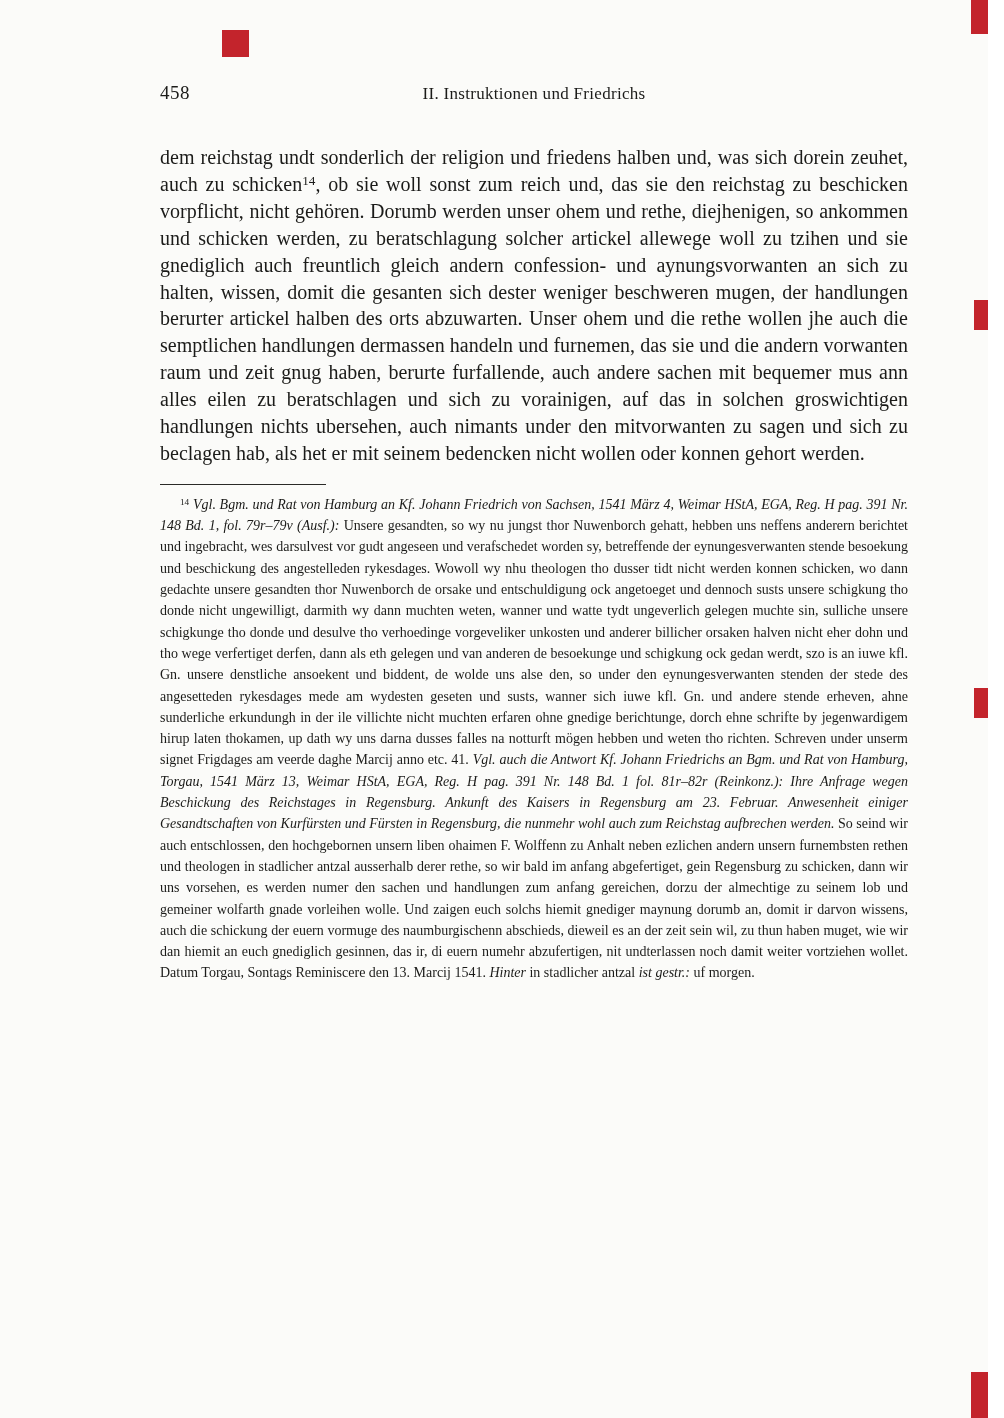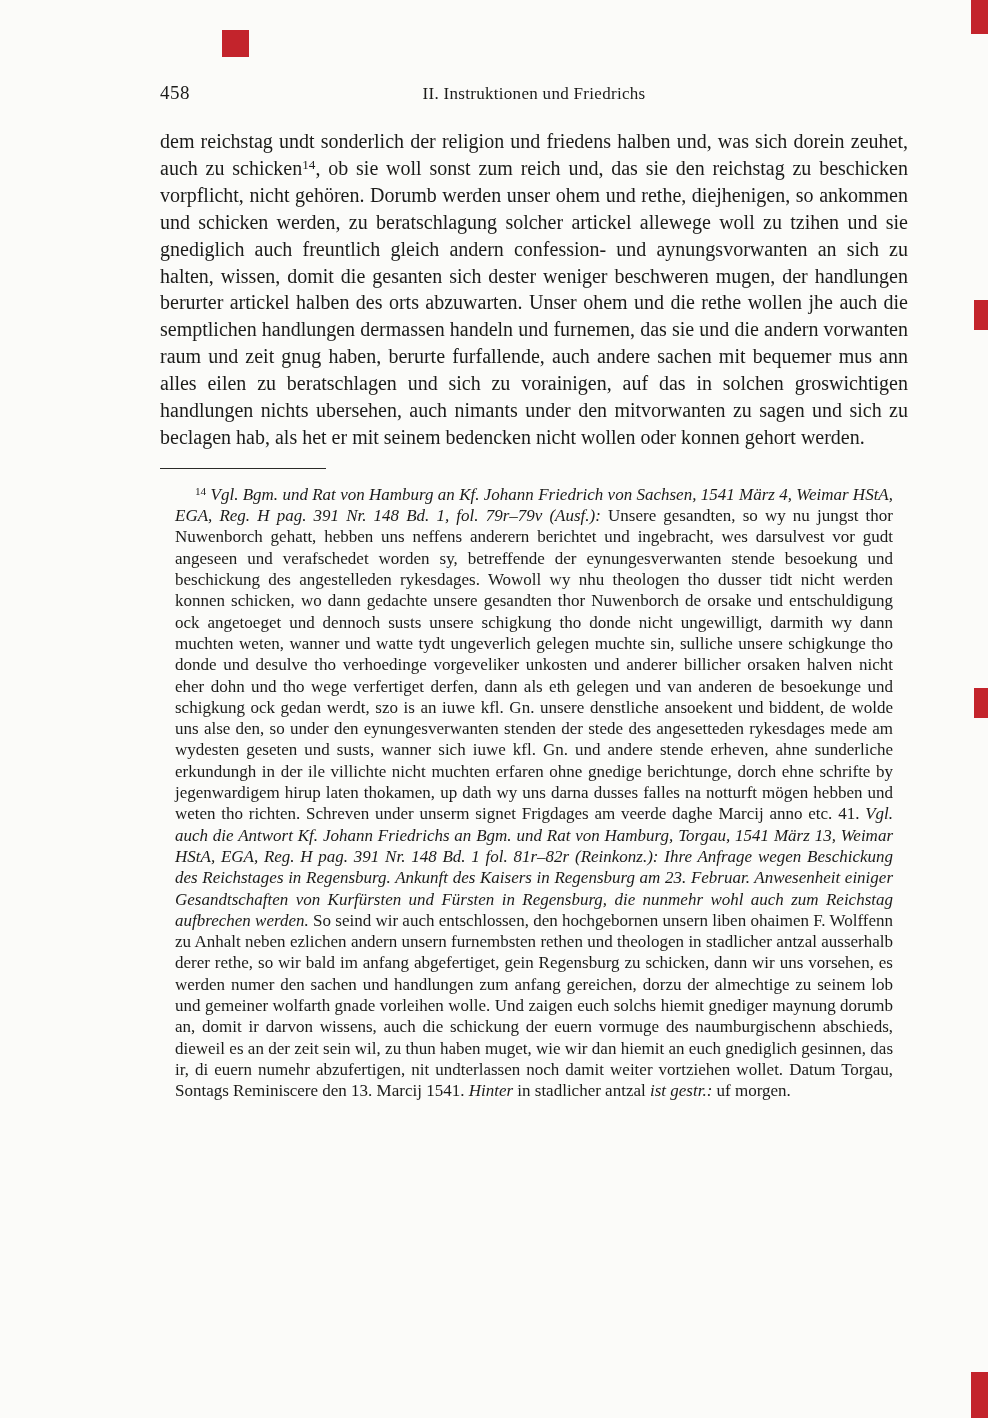--- a/index.html
+++ b/index.html
@@ -31,37 +31,37 @@
     letter-spacing: 0.5px;
   }
   .run-title {
     display: block;
     text-align: center;
     font-size: 17px;
     letter-spacing: 0.3px;
     padding-top: 2px;
   }
   .para {
-    margin: 20px 0 0 0;
+    margin: 36px 0 0 0;
     font-size: 20px;
     line-height: 26.9px;
     text-align: justify;
     text-indent: 0;
     hyphens: auto;
     -webkit-hyphens: auto;
   }
   .fn-rule {
     width: 166px;
     height: 1px;
     background: #2a2a28;
     margin: 17px 0 9px 0;
   }
   .fn-para {
-    margin: 15px;
-    font-size: 17px;
+    margin: 0;
+    font-size: 14px;
     line-height: 21.3px;
     text-align: justify;
     text-indent: 20px;
     hyphens: auto;
     -webkit-hyphens: auto;
   }
   .it { font-style: italic; }
   .sup {
     font-size: 66%;
     line-height: 0;

